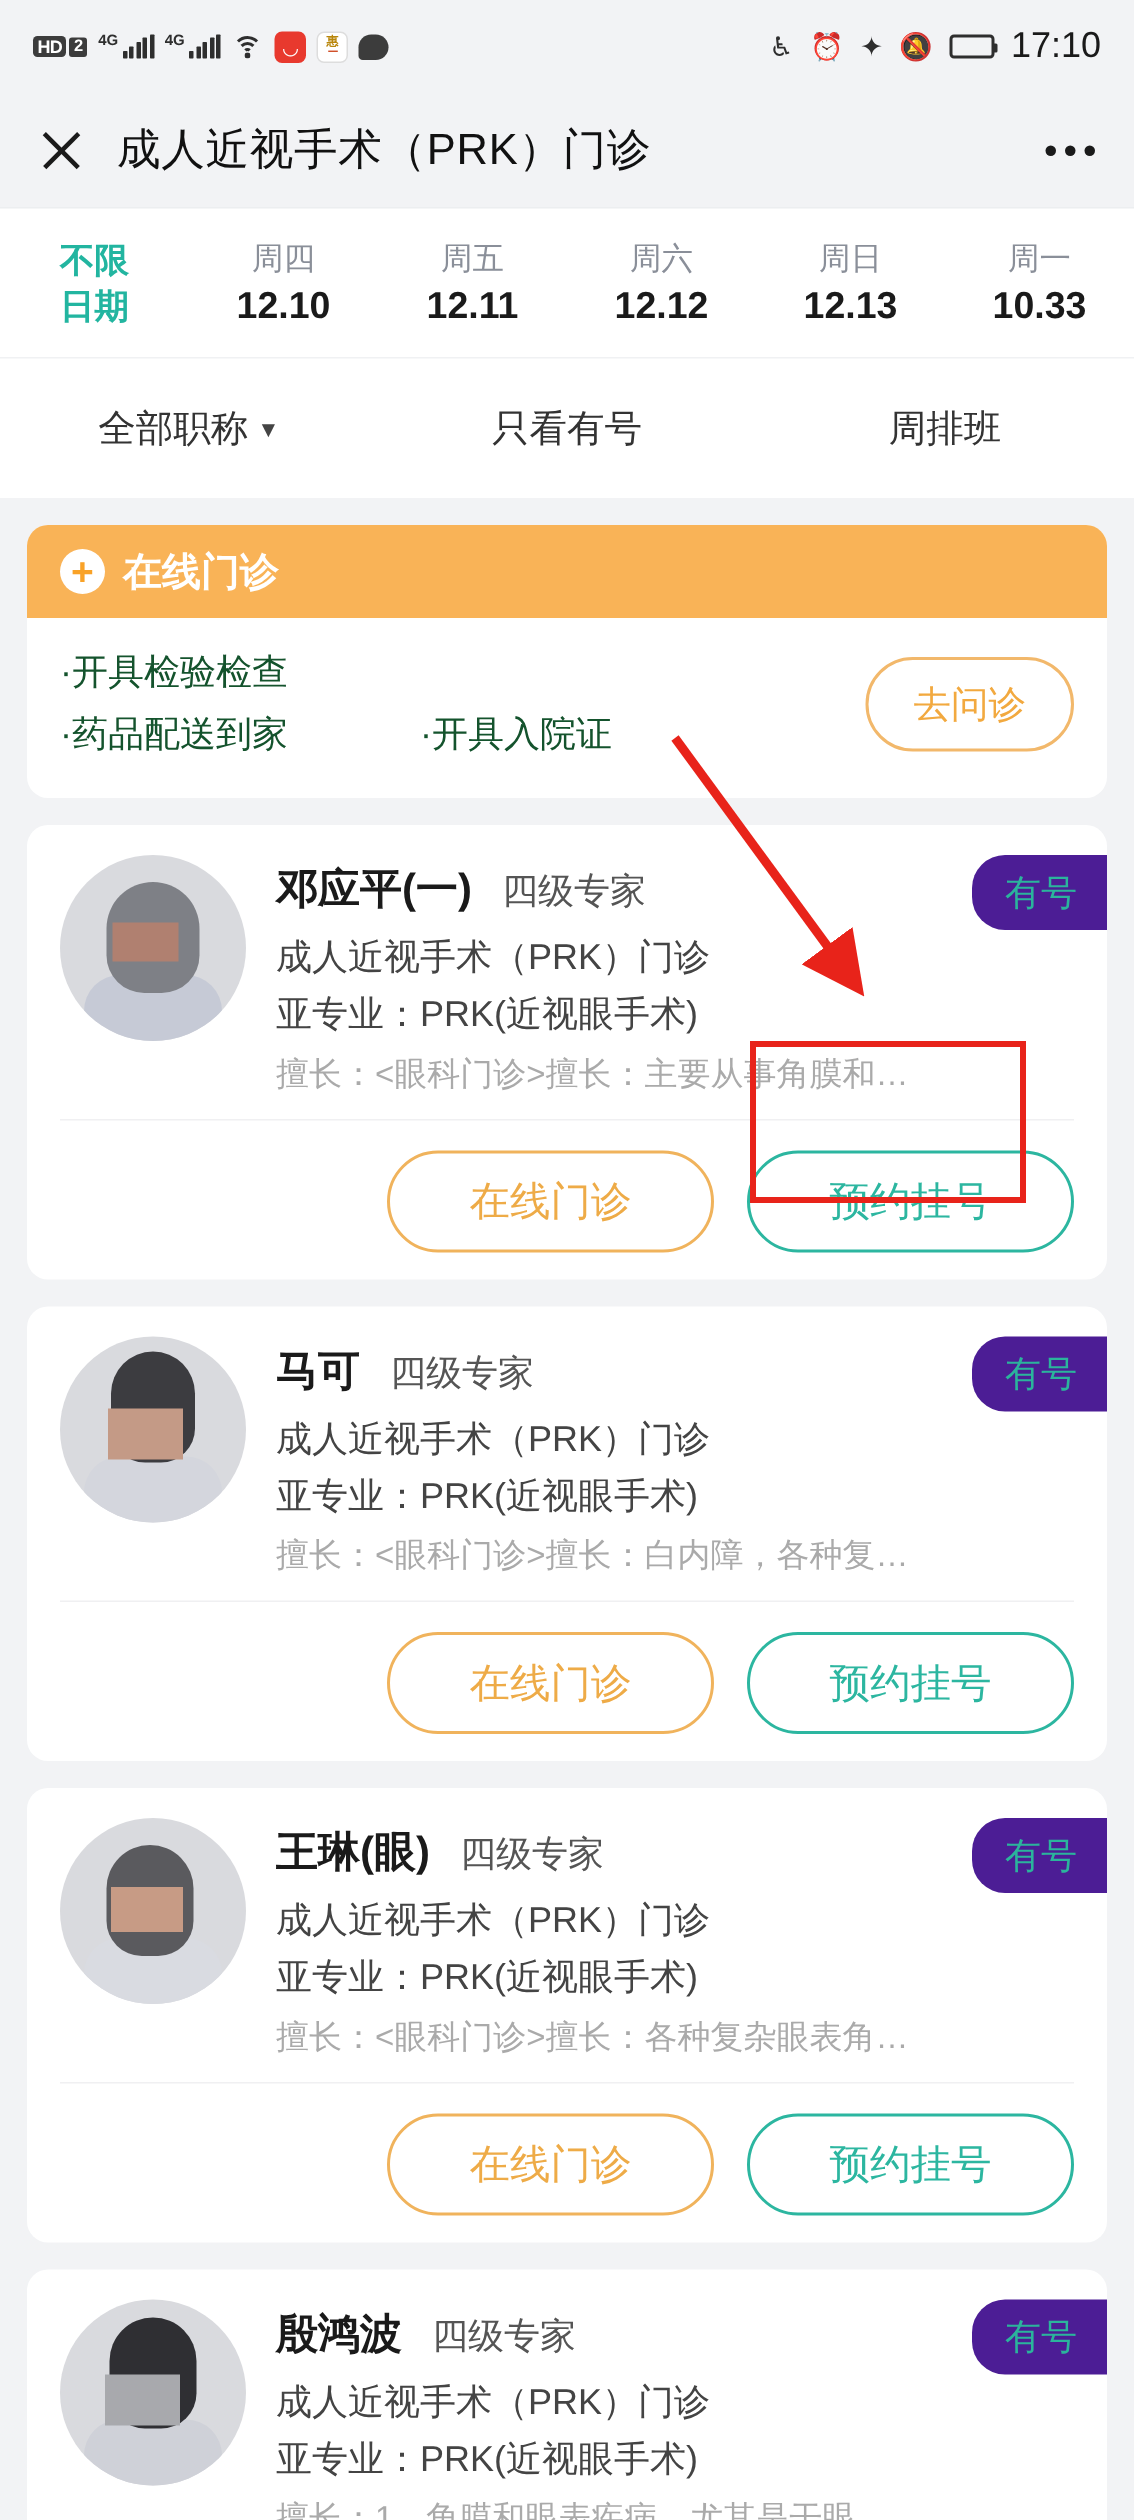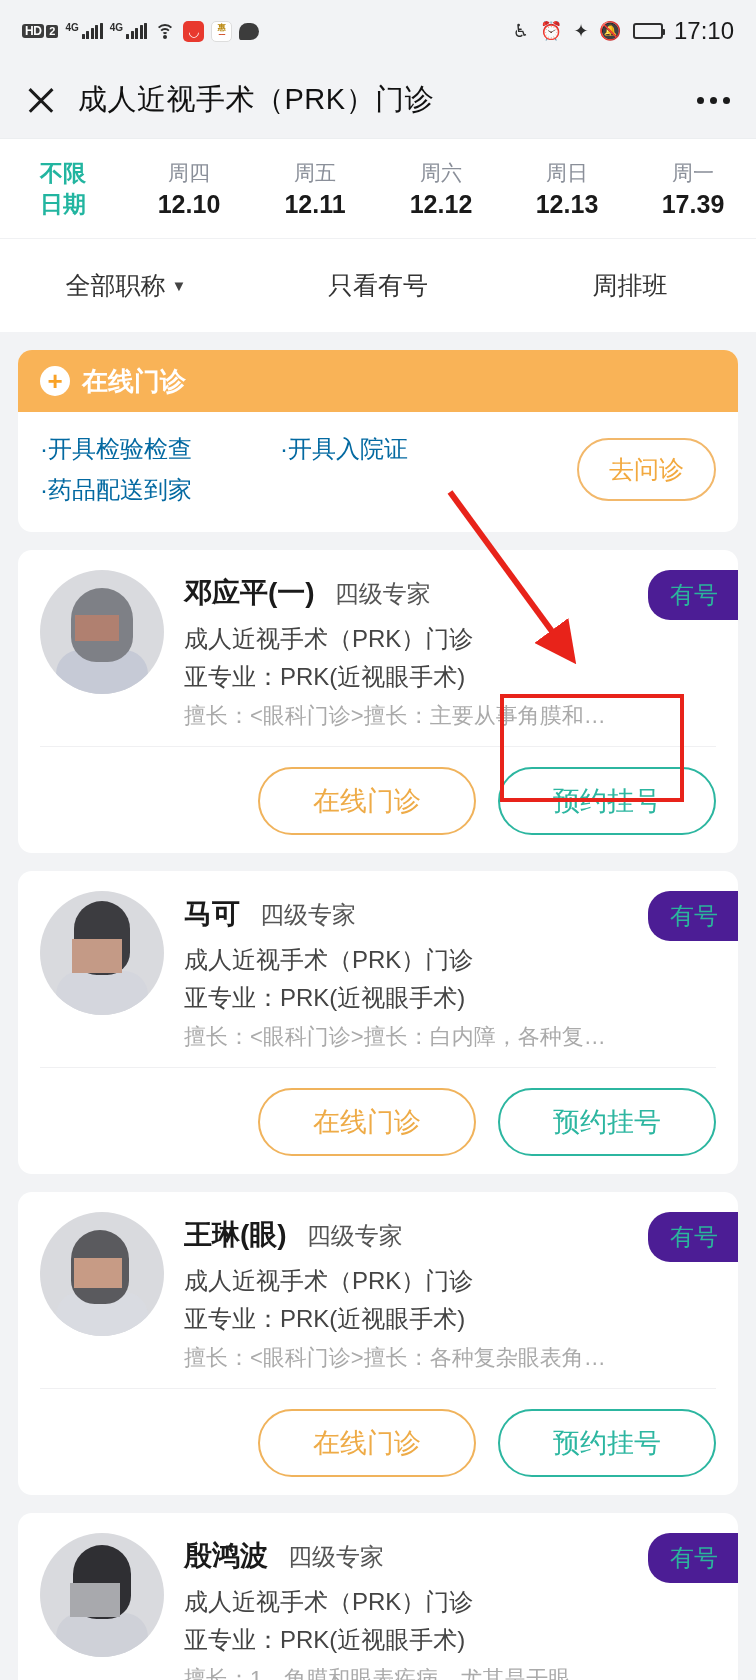--- a/index.html
+++ b/index.html
@@ -116,21 +116,21 @@
     height:62px; display:flex; align-items:center; gap:12px; padding:0 22px;
   }
   .cross-ico{
     width:30px;height:30px;border-radius:50%;background:#fff;
     display:flex;align-items:center;justify-content:center;
     color:#f9a227; font-size:26px; font-weight:bold; line-height:24px;
   }
   .promo-head .t{ color:#fff; font-size:26px; font-weight:600;}
   .promo-body{ display:flex; align-items:center; padding:16px 22px 22px; position:relative;}
   .promo-list{ display:flex; flex-wrap:wrap; width:470px; }
-  .promo-list .li{ font-size:24px; color:#0369a1; line-height:41px; }
+  .promo-list .li{ font-size:24px; color:#14532d; line-height:41px; }
   .promo-list .li.l1{ width:240px; }
   .promo-list .li.l2{ width:230px; }
   .promo-list .li.l3{ width:240px; }
   .btn-ask{
     margin-left:auto; border:2px solid #f2b86b; color:#f2a93f;
     border-radius:36px; font-size:25px; padding:13px 30px; background:#fff;
   }
 
   
   .card{
@@ -273,21 +273,21 @@
   <div class="dcell">
     <div class="wk">周六</div>
     <div class="dt">12.12</div>
   </div>
   <div class="dcell">
     <div class="wk">周日</div>
     <div class="dt">12.13</div>
   </div>
   <div class="dcell">
     <div class="wk">周一</div>
-    <div class="dt">17.39</div>
+    <div class="dt">10.33</div>
   </div>
 </div>
 
 <div class="filterbar">
   <div class="fcell">
     <span>全部职称</span><span class="caret">▼</span>
   </div>
   <div class="fcell">
     <span>只看有号</span>
   </div>
@@ -299,22 +299,22 @@
 <div class="scroll">
 
   <div class="promo">
     <div class="promo-head">
       <span class="cross-ico">+</span>
       <span class="t">在线门诊</span>
     </div>
     <div class="promo-body">
       <div class="promo-list">
         <div class="li l1">·开具检验检查</div>
+        <div class="li l3">·药品配送到家</div>
         <div class="li l2">·开具入院证</div>
-        <div class="li l3">·药品配送到家</div>
       </div>
       <div class="btn-ask">去问诊</div>
     </div>
   </div>
 
   <div class="card">
     <div class="badge">有号</div>
     <div class="card-top">
       <div class="avatar av1">
         <span class="body"></span>

